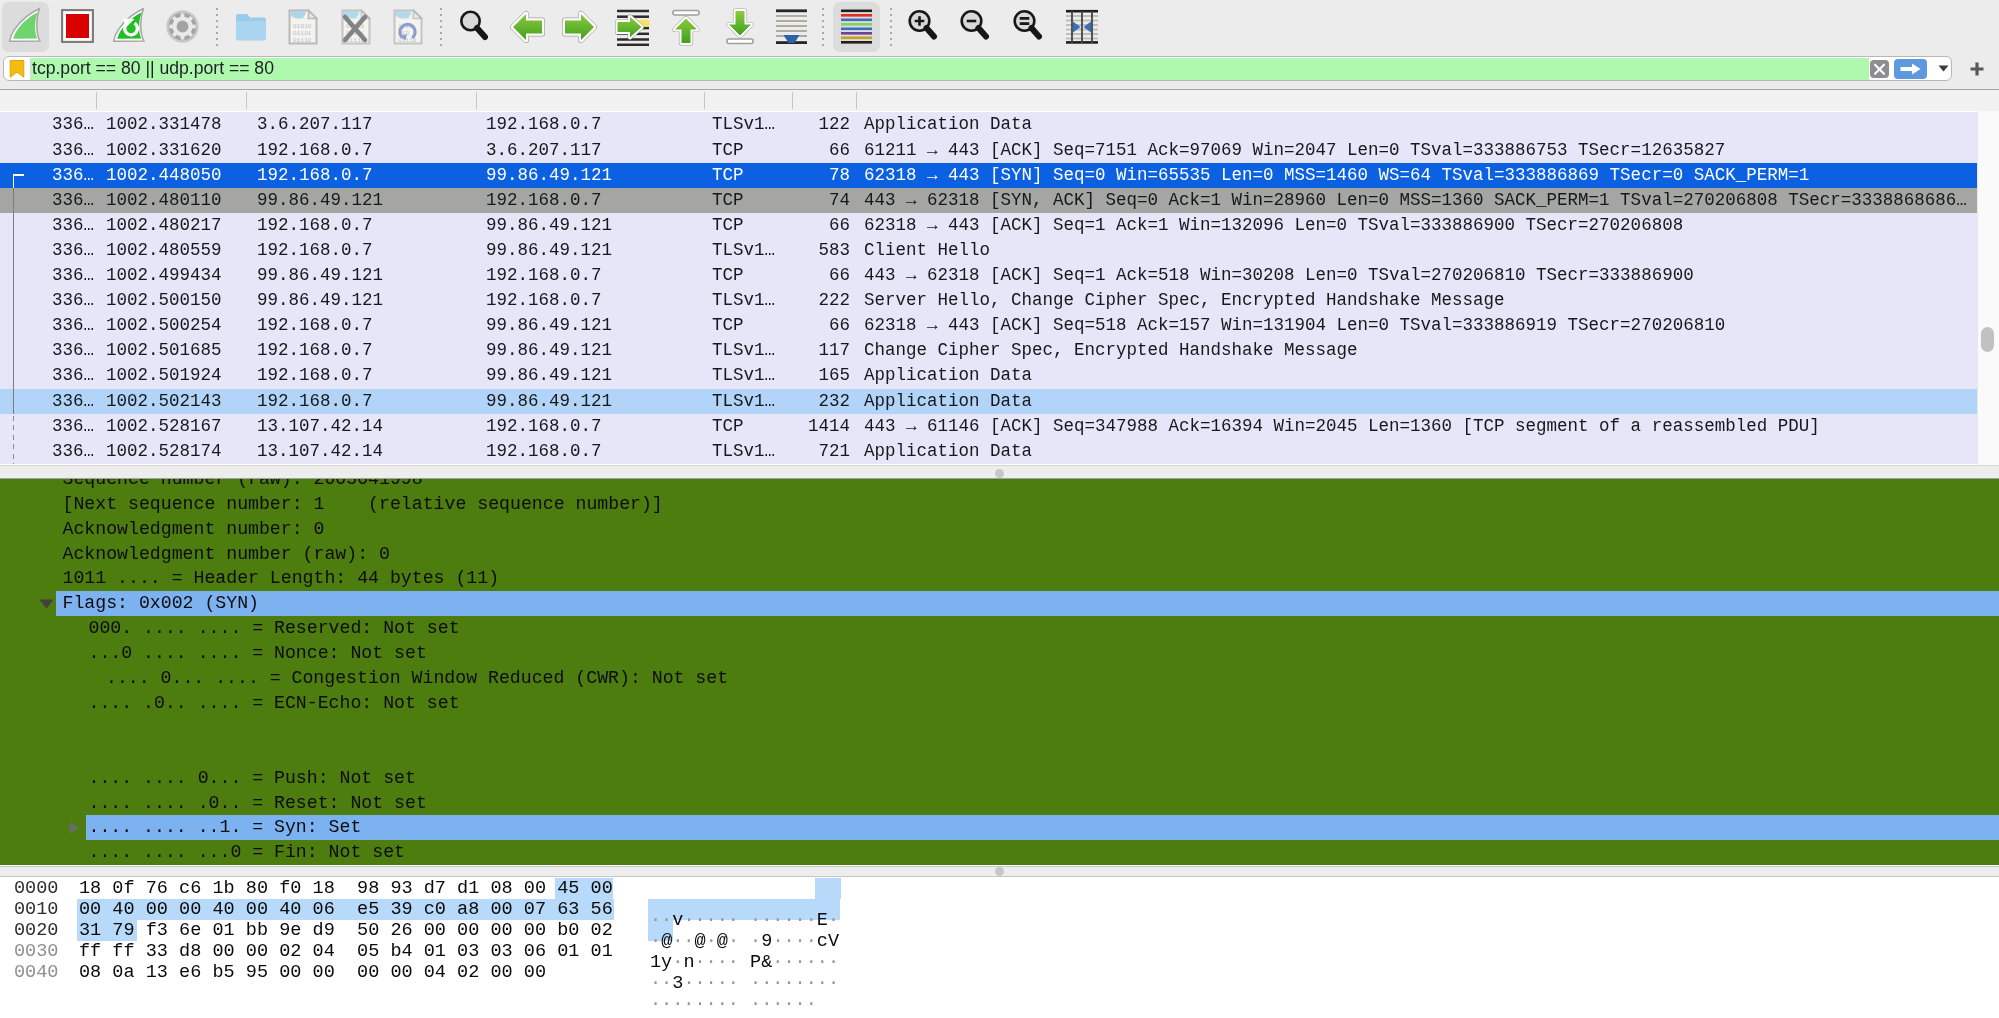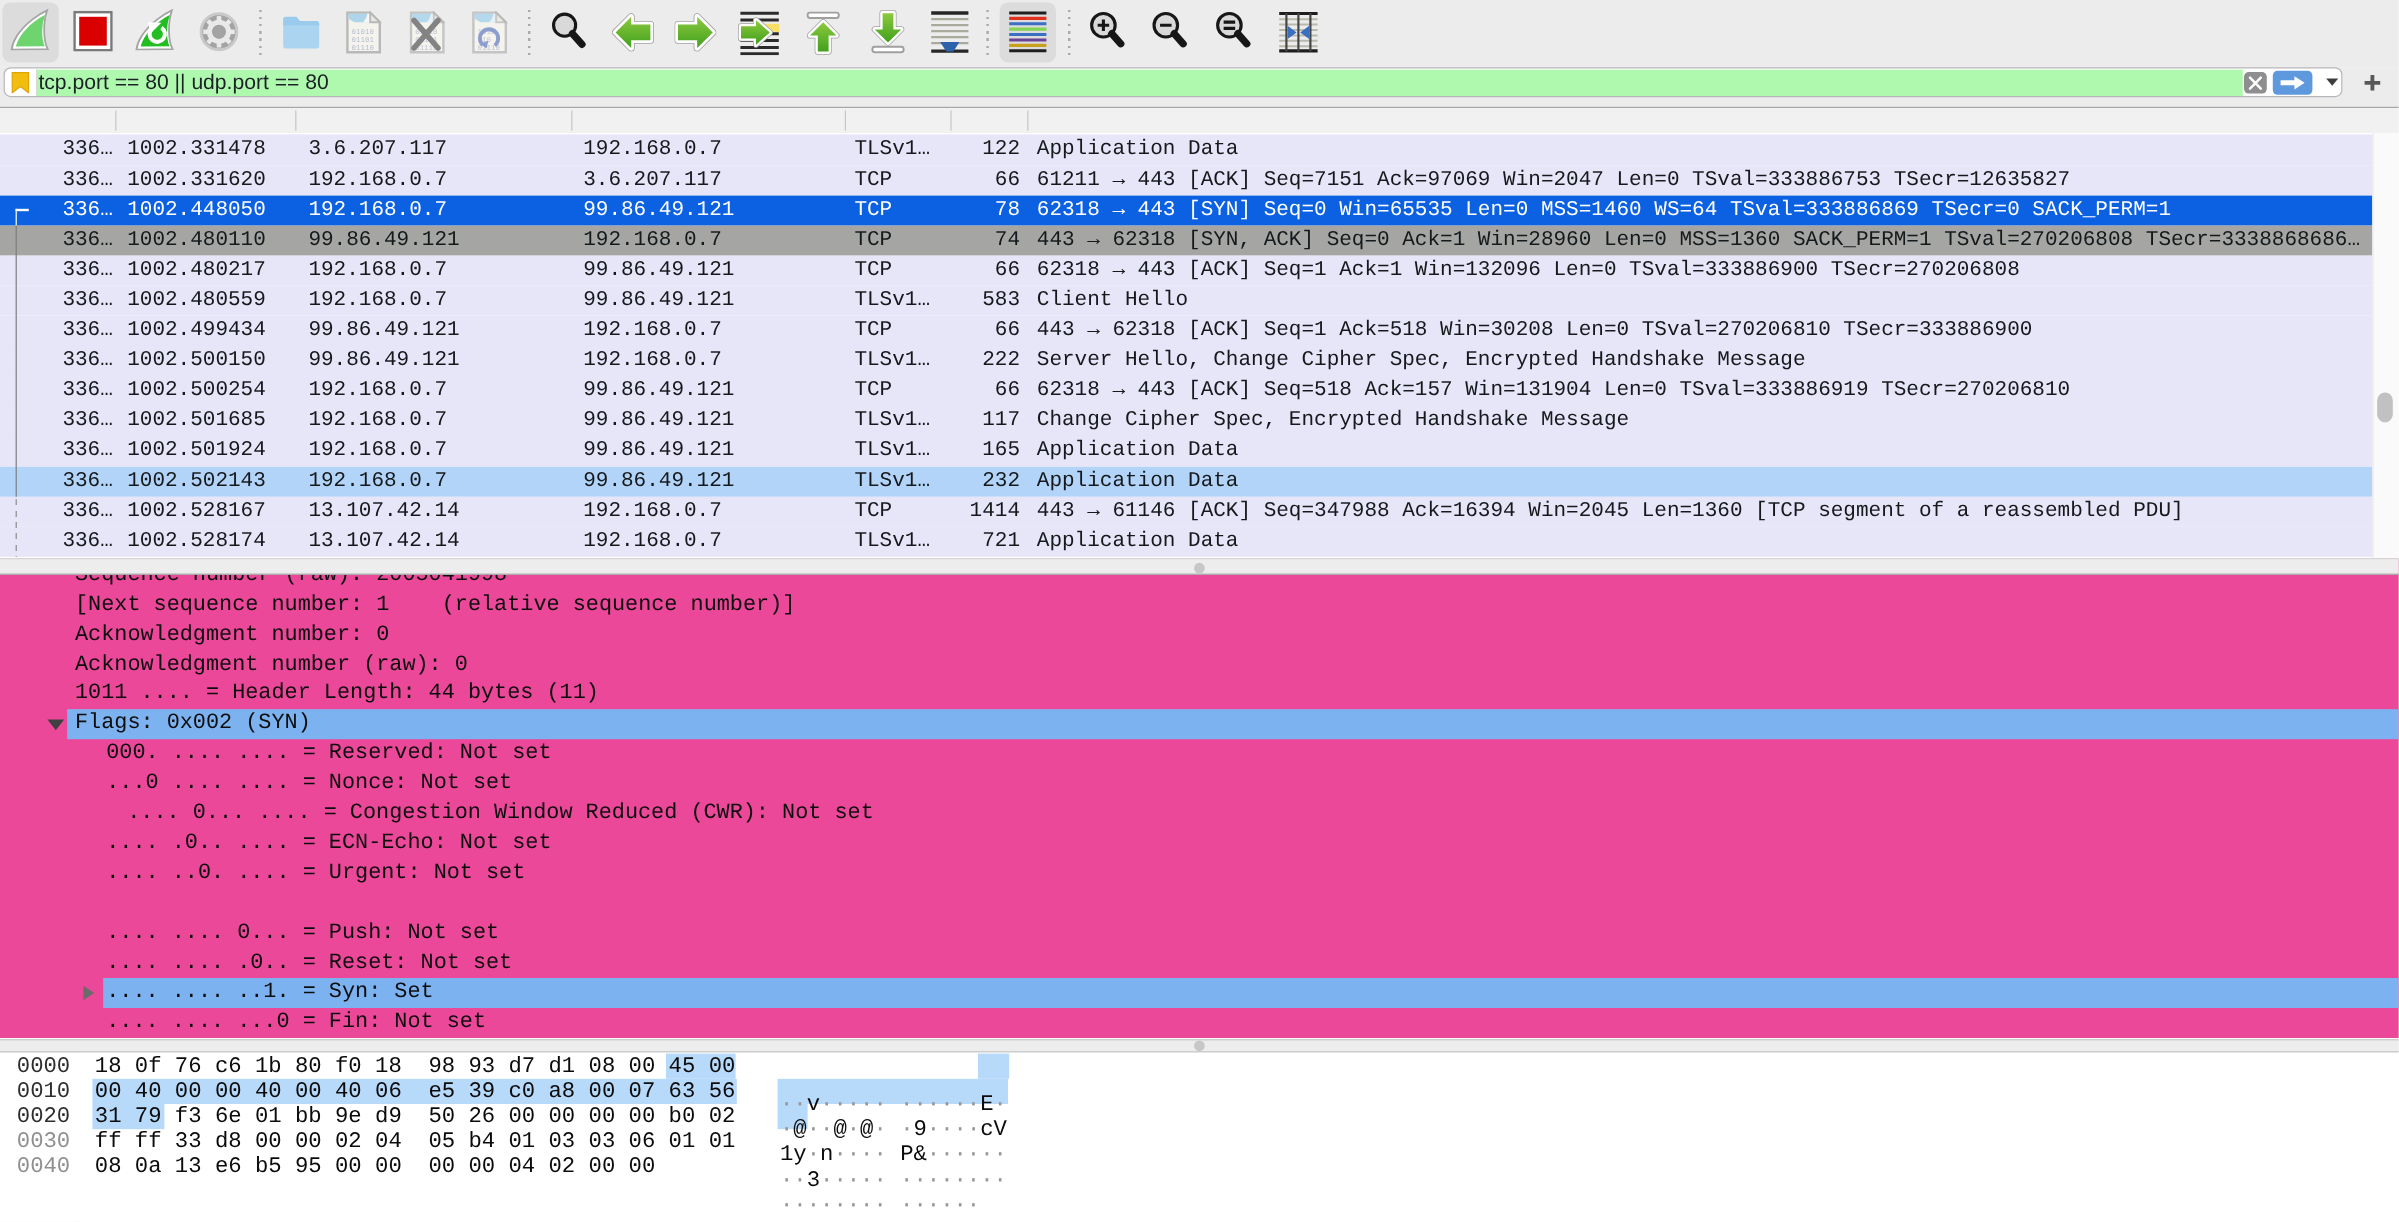--- a/index.html
+++ b/index.html
@@ -36,21 +36,21 @@
 .rowgray { background:#a5a5a3; }
 .rowgray span { color:#14191c; }
 .rowblue { background:#b2d4f9; }
 
 #plscroll { position:absolute; left:1977px; top:111px; width:22px; height:355px; background:#fafafa; border-left:1px solid #e8e8e8; }
 #plthumb { position:absolute; left:1981px; top:327px; width:13px; height:25px; background:#c1c1c1; border-radius:7px; }
 
 .splitbar { position:absolute; left:0; width:1999px; background:#ededed; z-index:5; }
 .splitdot { position:absolute; width:9px; height:9px; border-radius:5px; background:#c7c7c7; z-index:6; }
 
-#details { position:absolute; left:0; top:466px; width:1999px; height:399px; background:#ec4899; overflow:hidden;text-align:center; }
+#details { position:absolute; left:0; top:466px; width:1999px; height:399px; background:#4d7c0f; overflow:hidden;text-align:center; }
 .drow { position:absolute; left:0; width:1999px; height:24.9px; }
 .drow .txt { position:absolute; top:0; height:24.9px; line-height:25.4px; font-size:18.2px; color:#0d0d0d; font-family:"Liberation Mono",monospace; white-space:pre; }
 .dsel { background:#7db2f1; }
 
 #hexpane { position:absolute; left:0; top:877px; width:1999px; height:141px; background:#fff; }
 #hexgutter { position:absolute; left:0; top:877px; width:66px; height:141px; background:#f0f0f0; border-right:1px solid #dadada; }
 .hxrow { position:absolute; height:20.9px; line-height:21.2px; font-size:18.55px; }
 .hxoff { position:absolute; left:14px; color:#8f8f8f; }
 .hxoff.on { color:#2e2e2e; }
 .hxb { position:absolute; left:79px; color:#0b0b0b; }
@@ -471,23 +471,20 @@
     </div>
 <div class="drow" style="top:175.1px">
       <span class="txt" style="left:88.5px">...0 .... .... = Nonce: Not set</span>
     </div>
 <div class="drow" style="top:200px">
       <span class="txt" style="left:106px">.... 0... .... = Congestion Window Reduced (CWR): Not set</span>
     </div>
 <div class="drow" style="top:224.9px">
       <span class="txt" style="left:88.5px">.... .0.. .... = ECN-Echo: Not set</span>
     </div>
-<div class="drow" style="top:249.8px">
-      <span class="txt" style="left:88.5px">.... ..0. .... = Urgent: Not set</span>
-    </div>
 <div class="drow" style="top:299.6px">
       <span class="txt" style="left:88.5px">.... .... 0... = Push: Not set</span>
     </div>
 <div class="drow" style="top:324.5px">
       <span class="txt" style="left:88.5px">.... .... .0.. = Reset: Not set</span>
     </div>
 <div class="drow" style="top:349.4px">
       <div class="dsel abs" style="left:86px;top:0;width:1913px;height:24.9px"></div>
   <svg class="abs" style="left:69px;top:6px" width="10" height="13" viewBox="0 0 10 13">
         <path d="M0.5,0.5 v12 l9,-6 Z" fill="#6b6b6b"></path>

